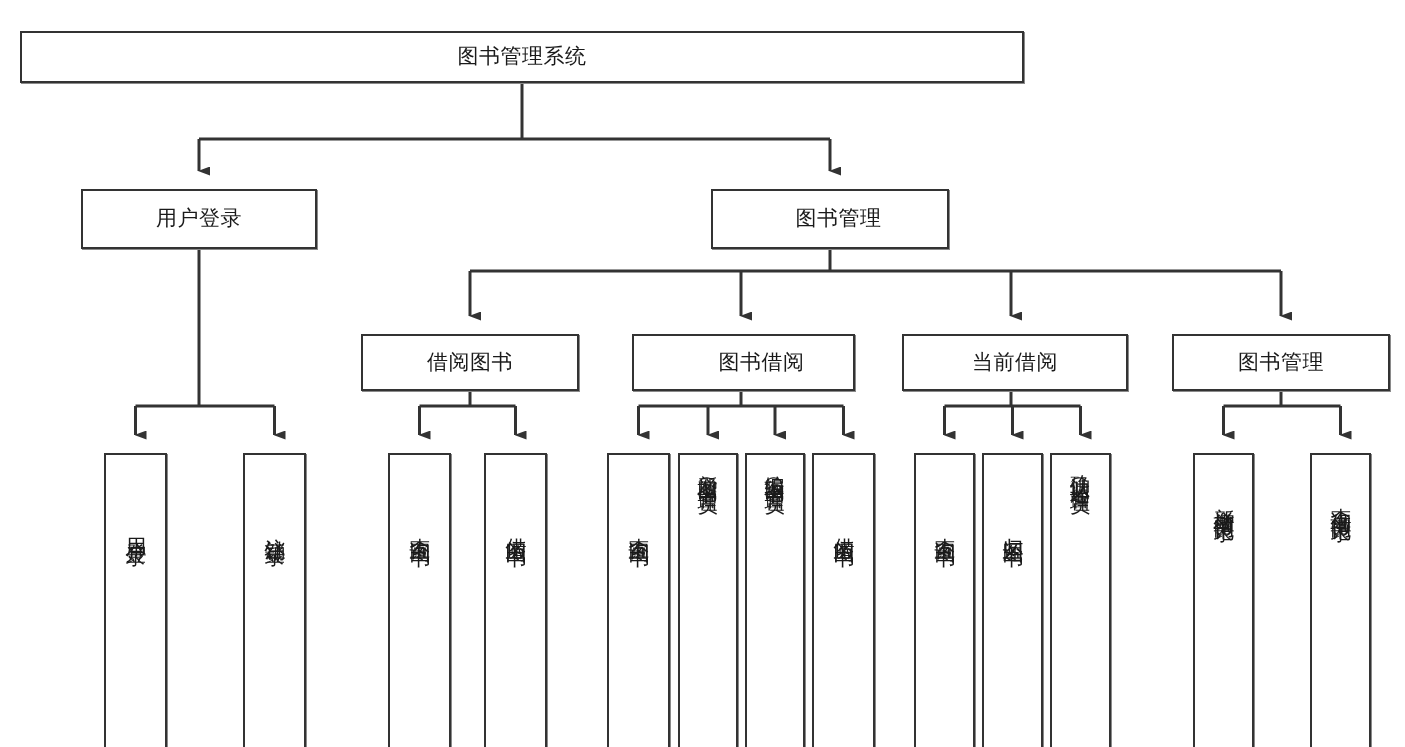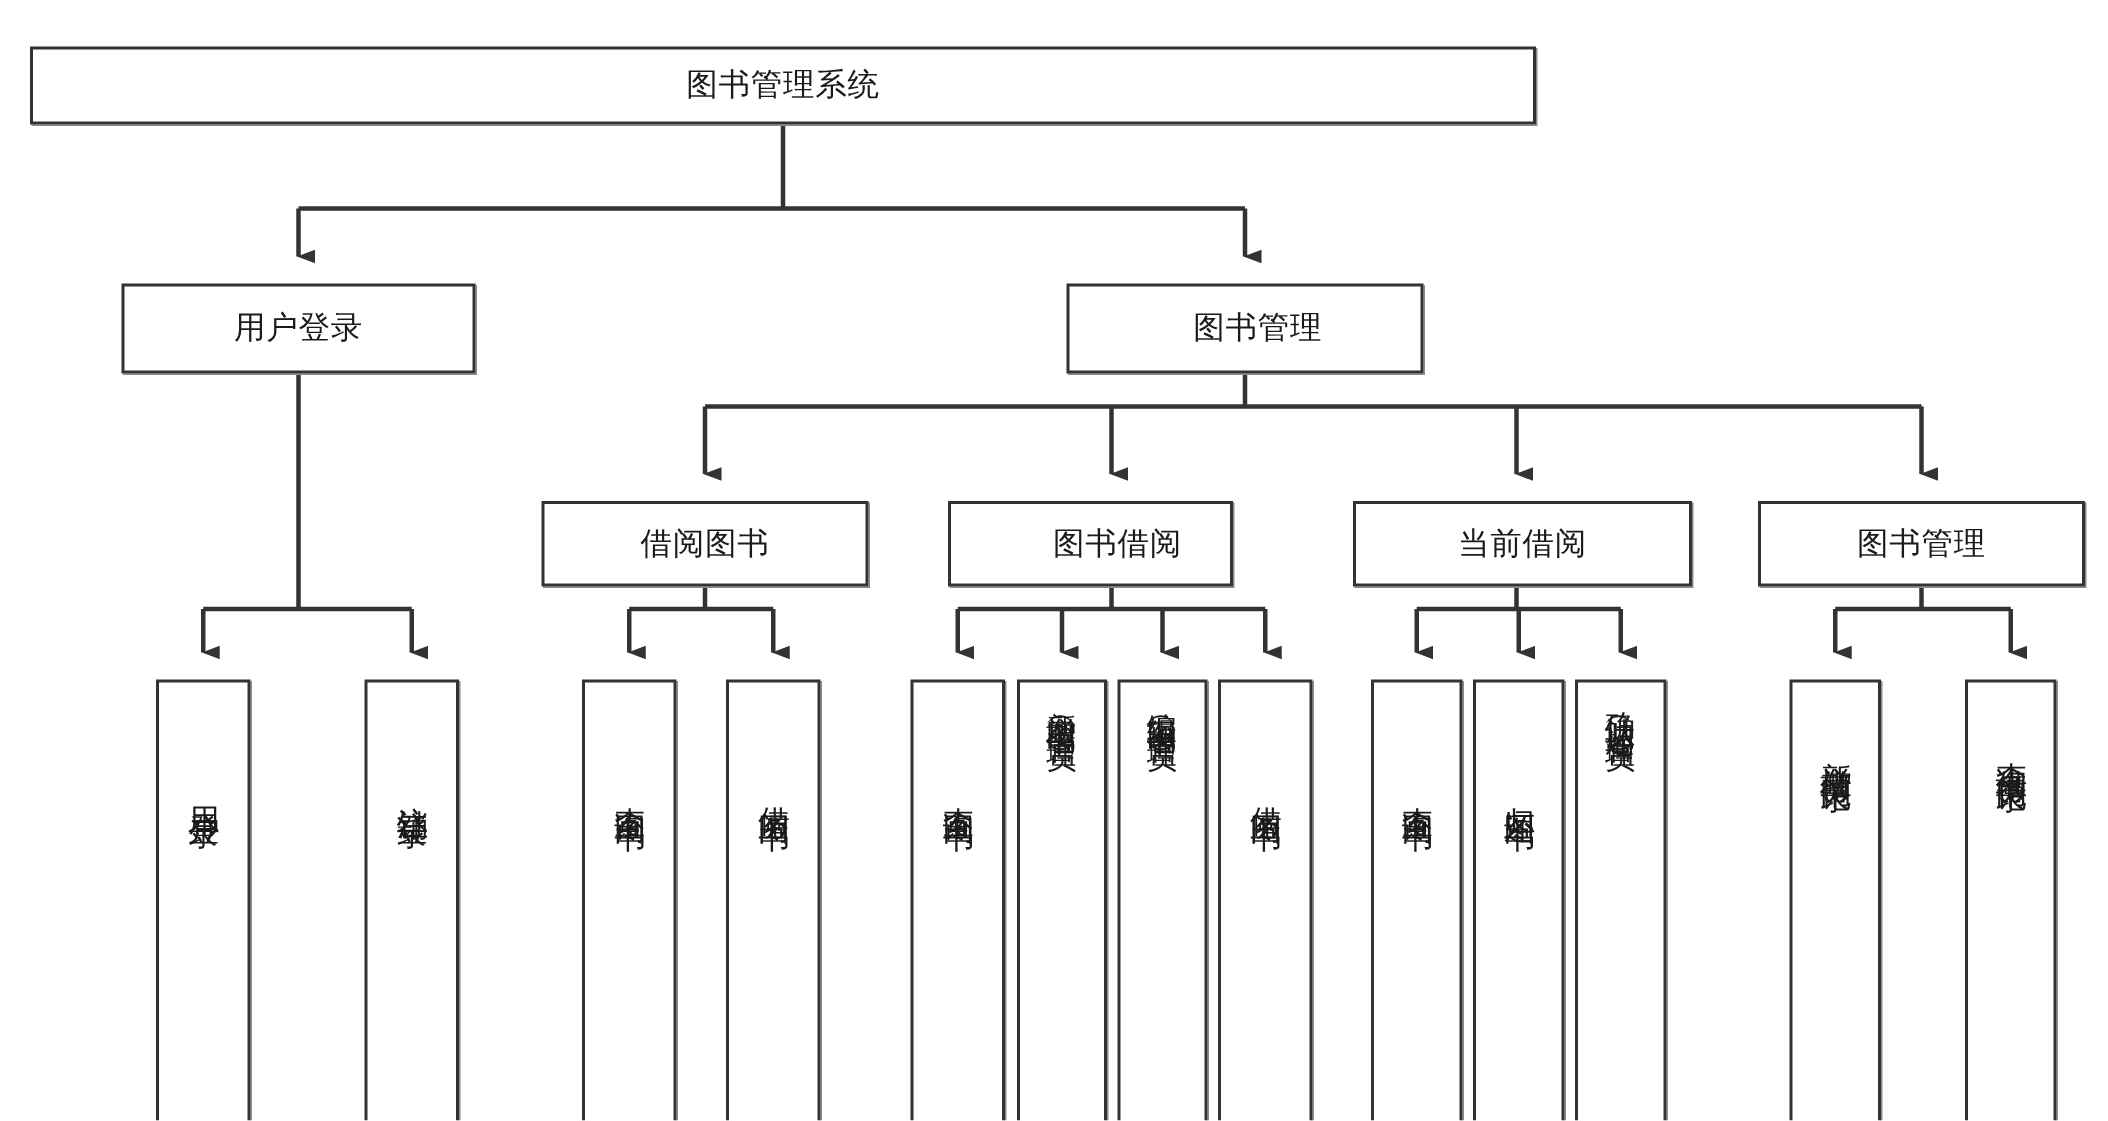--- a/index.html
+++ b/index.html
@@ -118,21 +118,21 @@
       </div>
       <div class="node-box" style="left: 81px; top: 172px; width: 236px; height: 60px;">
         <div class="node-label-h">用户登录</div>
       </div>
       <div class="node-box" style="left: 711px; top: 172px; width: 238px; height: 60px; padding-left: 17px;">
         <div class="node-label-h">图书管理</div>
       </div>
       <div class="node-box" style="left: 361px; top: 317px; width: 218px; height: 57px;">
         <div class="node-label-h">借阅图书</div>
       </div>
-      <div class="node-box" style="left: 632px; top: 317px; width: 190px; height: 57px; padding-left: 36px;">
+      <div class="node-box" style="left: 632px; top: 317px; width: 223px; height: 57px; padding-left: 36px;">
         <div class="node-label-h">图书借阅</div>
       </div>
       <div class="node-box" style="left: 902px; top: 317px; width: 226px; height: 57px;">
         <div class="node-label-h">当前借阅</div>
       </div>
       <div class="node-box" style="left: 1172px; top: 317px; width: 218px; height: 57px;">
         <div class="node-label-h">图书管理</div>
       </div>
       <div class="node-box leaf-box" style="left: 104px; top: 436px; width: 63px; height: 298px;">
         <div class="node-label-v" style="margin-top: 66px;">用户登录</div>

